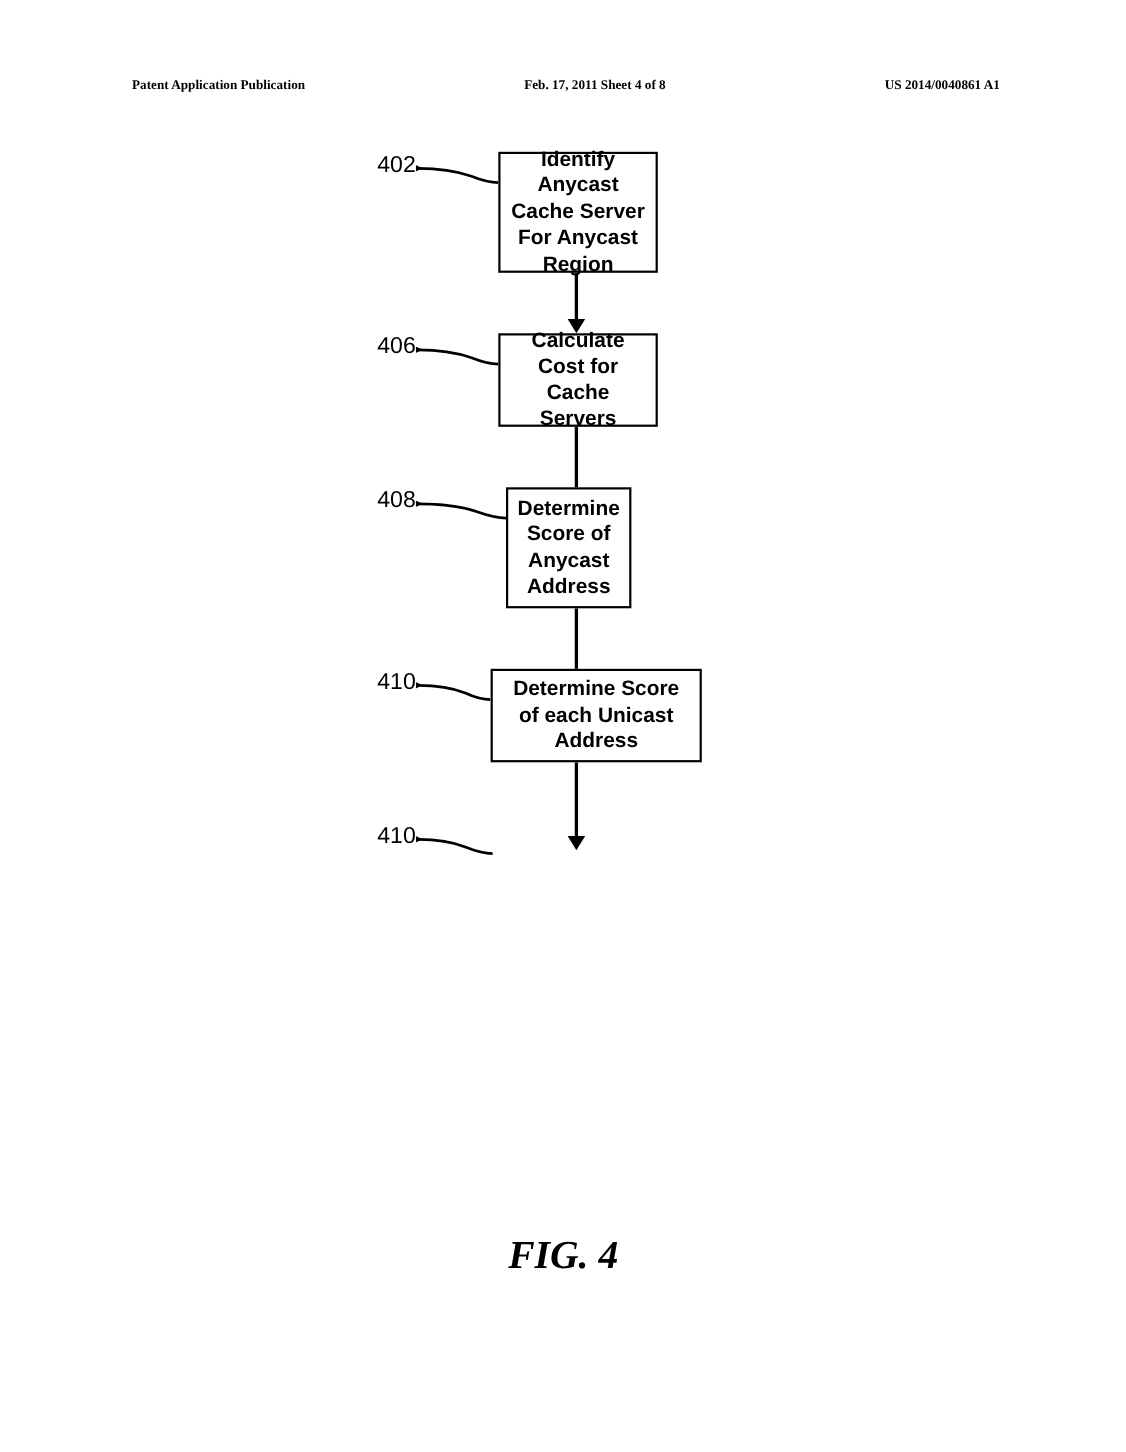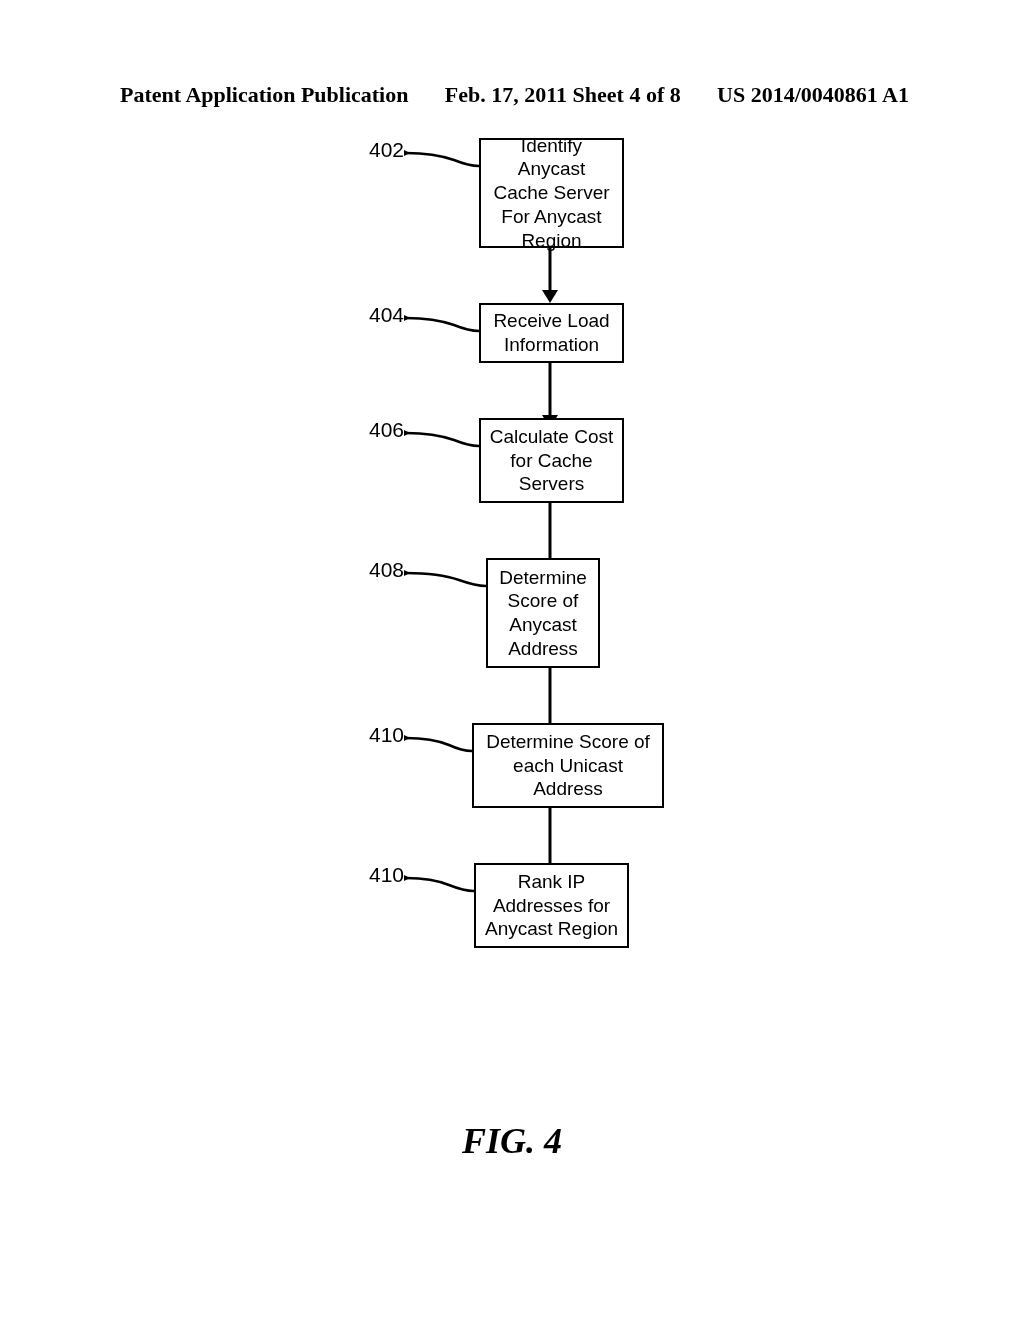--- a/index.html
+++ b/index.html
@@ -11,46 +11,46 @@
     body {
       width: 1024px;
       height: 1320px;
       background: white;
       font-family: Arial, Helvetica, sans-serif;
       position: relative;
     }
 
     .header {
       position: absolute;
-      top: 82px;
+      top: 70px;
       left: 0;
       width: 100%;
       display: flex;
       justify-content: space-between;
       padding: 0 115px 0 120px;
-      font-size: 22px;
+      font-size: 12px;
       font-weight: bold;
     }
 
     .header-left {
       font-family: "Times New Roman", serif;
     }
 
     .header-center {
       font-family: "Times New Roman", serif;
     }
 
     .header-right {
       font-family: "Times New Roman", serif;
     }
 
     .flowchart {
       position: absolute;
       top: 138px;
-      left: 354px;
+      left: 328px;
       width: 350px;
     }
 
     .step {
       position: relative;
       margin-bottom: 55px;
     }
 
     .step-row {
       display: flex;
@@ -82,20 +82,21 @@
       border: 2px solid black;
       padding: 6px 8px;
       text-align: center;
       font-size: 19px;
       font-family: Arial, sans-serif;
       line-height: 1.25;
       background: white;
       display: flex;
       align-items: center;
       justify-content: center;
+      font-weight: bold;
     }
 
     .box-1 { width: 145px; height: 110px; }
     .box-2 { width: 145px; height: 60px; }
     .box-3 { width: 145px; height: 85px; }
     .box-4 { width: 114px; height: 110px; }
     .box-5 { width: 192px; height: 85px; }
     .box-6 { width: 155px; height: 85px; }
 
     .arrow-down {
@@ -144,38 +145,20 @@
       <div class="step-box box-1">Identify Anycast Cache Server For Anycast Region</div>
     </div>
     <div class="arrow-down" style="top:110px; left:196px; height:55px;">
       <svg width="30" height="55">
         <line x1="15" y1="0" x2="15" y2="45" stroke="black" stroke-width="3"></line>
         <polygon points="7,42 23,42 15,55" fill="black"></polygon>
       </svg>
     </div>
   </div>
 
-  <div class="step" style="margin-top:10px;">
-    <div class="step-row">
-      <div class="step-label">404</div>
-      <div class="connector-line">
-        <svg viewBox="0 0 75 20">
-          <path d="M 2 3 Q 30 3 50 10 Q 65 16 75 16" stroke="black" stroke-width="2.5" fill="none"></path>
-          <polygon points="0,0 6,3 0,6" fill="black" transform="translate(0,0)"></polygon>
-        </svg>
-      </div>
-      <div class="step-box box-2">Receive Load Information</div>
-    </div>
-    <div class="arrow-down" style="top:60px; left:196px; height:65px;">
-      <svg width="30" height="65">
-        <line x1="15" y1="0" x2="15" y2="55" stroke="black" stroke-width="3"></line>
-        <polygon points="7,52 23,52 15,65" fill="black"></polygon>
-      </svg>
-    </div>
-  </div>
 
   <div class="step" style="margin-top:16px;">
     <div class="step-row">
       <div class="step-label">406</div>
       <div class="connector-line">
         <svg viewBox="0 0 75 20">
           <path d="M 2 3 Q 30 3 50 10 Q 65 16 75 16" stroke="black" stroke-width="2.5" fill="none"></path>
           <polygon points="0,0 6,3 0,6" fill="black" transform="translate(0,0)"></polygon>
         </svg>
       </div>
@@ -229,19 +212,18 @@
 
   <div class="step" style="margin-top:28px;">
     <div class="step-row">
       <div class="step-label">410</div>
       <div class="connector-line" style="width:70px;">
         <svg viewBox="0 0 70 20">
           <path d="M 2 3 Q 28 3 45 10 Q 60 16 70 16" stroke="black" stroke-width="2.5" fill="none"></path>
           <polygon points="0,0 6,3 0,6" fill="black" transform="translate(0,0)"></polygon>
         </svg>
       </div>
-      <div class="step-box box-6">Rank IP Addresses for Anycast Region</div>
     </div>
   </div>
 
 </div>
 
 <div class="figure-label">FIG. 4</div>
 
 </body></html>

